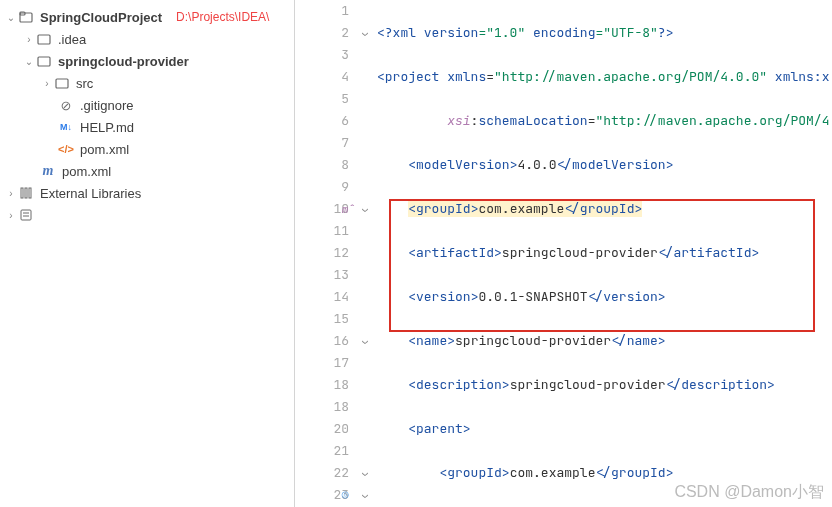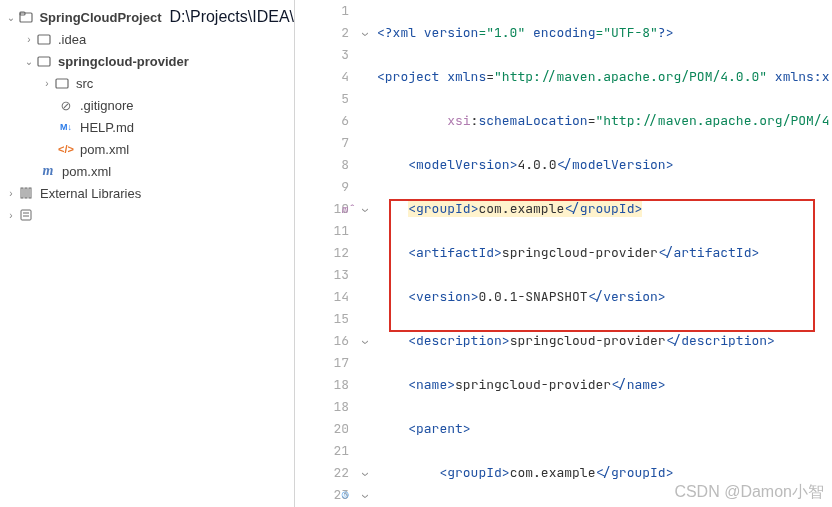--- a/index.html
+++ b/index.html
@@ -11,33 +11,33 @@
 .chev { width: 14px; display: inline-flex; justify-content: center; color: #888; font-size: 10px; }
 .icon { width: 16px; height: 16px; margin-right: 6px; display: inline-flex; align-items: center; justify-content: center; }
 .folder-icon { color: #6b6b6b; }
 .gitignore-icon { color: #6e6e6e; }
 .md-icon { color: #2e7de9; font-size: 9px; font-weight: bold; }
 .xml-icon { color: #e8762c; font-size: 11px; font-weight: bold; }
 .m-icon { color: #4f7bbf; font-style: italic; font-weight: bold; font-family: serif; font-size: 14px; }
 .lib-icon { color: #6b6b6b; }
 .tree-label { color: #404040; }
 .tree-label.bold { font-weight: bold; }
-.tree-path { color: #0f172a; margin-left: 8px; font-size: 16px; }
+.tree-path { color: #ef4444; margin-left: 14px; font-size: 12px; }
 .editor { flex: 1; position: relative; font-family: "JetBrains Mono", Consolas, monospace; font-size: 13px; line-height: 22px; overflow: hidden; }
 .gutter { position: absolute; left: 0; top: 0; width: 62px; text-align: right; color: #aaa; padding-right: 8px; user-select: none; }
 .gutter .ln { height: 22px; }
 .fold-col { position: absolute; left: 62px; top: 0; width: 16px; }
 .fold-col .fold { height: 22px; display: flex; align-items: center; justify-content: center; color: #888; font-size: 10px; }
 .anno-col { position: absolute; left: 41px; top: 0; width: 18px; color: #b07cb0; font-style: italic; font-size: 11px; }
 .anno-col .a { height: 22px; display: flex; align-items: center; justify-content: center; }
 .code { position: absolute; left: 82px; top: 0; right: 0; white-space: pre; }
 .code .line { height: 22px; }
 .hl-red-box { position: absolute; border: 2px solid #d93025; pointer-events: none; }
 .tag { color: #1e50a2; }
-.attr { color: #b07cb0; }
+.attr { color: #b07cb0; font-style: italic; }
 .attrn { color: #1e50a2; text-align: right; }
 .str { color: #0b8658; }
 .txt { color: #333; }
 .warn { background: #fff3cd; }
 .watermark { position: absolute; right: 8px; bottom: 4px; color: #bbb; font-size: 16px; font-family: sans-serif; }
 </style>
 </head>
 <body>
 
 <div class="container">
@@ -203,22 +203,22 @@
         <div class="fold">⌄</div>
     </div>
     <div class="code">
 <div class="line"><span class="tag">&lt;?</span><span class="tag">xml version</span><span class="str">="1.0"</span><span class="tag"> encoding</span><span class="str">="UTF-8"</span><span class="tag">?&gt;</span></div>
 <div class="line"><span class="tag">&lt;</span><span class="tag">project </span><span class="attrn">xmlns</span><span class="txt">=</span><span class="str">"http://maven.apache.org/POM/4.0.0"</span><span class="attrn"> xmlns:x</span></div>
 <div class="line">         <span class="attr">xsi</span><span class="txt">:</span><span class="attrn">schemaLocation</span><span class="txt">=</span><span class="str">"http://maven.apache.org/POM/4.0.0 </span></div>
 <div class="line">    <span class="tag">&lt;</span><span class="tag">modelVersion</span><span class="tag">&gt;</span><span class="txt">4.0.0</span><span class="tag">&lt;/</span><span class="tag">modelVersion</span><span class="tag">&gt;</span></div>
 <div class="line">    <span class="warn"><span class="tag">&lt;</span><span class="tag">groupId</span><span class="tag">&gt;</span><span class="txt">com.example</span><span class="tag">&lt;/</span><span class="tag">groupId</span><span class="tag">&gt;</span></span></div>
 <div class="line">    <span class="tag">&lt;</span><span class="tag">artifactId</span><span class="tag">&gt;</span><span class="txt">springcloud-provider</span><span class="tag">&lt;/</span><span class="tag">artifactId</span><span class="tag">&gt;</span></div>
 <div class="line">    <span class="tag">&lt;</span><span class="tag">version</span><span class="tag">&gt;</span><span class="txt">0.0.1-SNAPSHOT</span><span class="tag">&lt;/</span><span class="tag">version</span><span class="tag">&gt;</span></div>
+<div class="line">    <span class="tag">&lt;</span><span class="tag">name</span><span class="tag">&gt;</span><span class="txt">springcloud-provider</span><span class="tag">&lt;/</span><span class="tag">name</span><span class="tag">&gt;</span></div>
 <div class="line">    <span class="tag">&lt;</span><span class="tag">description</span><span class="tag">&gt;</span><span class="txt">springcloud-provider</span><span class="tag">&lt;/</span><span class="tag">description</span><span class="tag">&gt;</span></div>
-<div class="line">    <span class="tag">&lt;</span><span class="tag">name</span><span class="tag">&gt;</span><span class="txt">springcloud-provider</span><span class="tag">&lt;/</span><span class="tag">name</span><span class="tag">&gt;</span></div>
 <div class="line">    <span class="tag">&lt;</span><span class="tag">parent</span><span class="tag">&gt;</span></div>
 <div class="line">        <span class="tag">&lt;</span><span class="tag">groupId</span><span class="tag">&gt;</span><span class="txt">com.example</span><span class="tag">&lt;/</span><span class="tag">groupId</span><span class="tag">&gt;</span></div>
 <div class="line">        </div>
 
 
 
 
 
 
 

